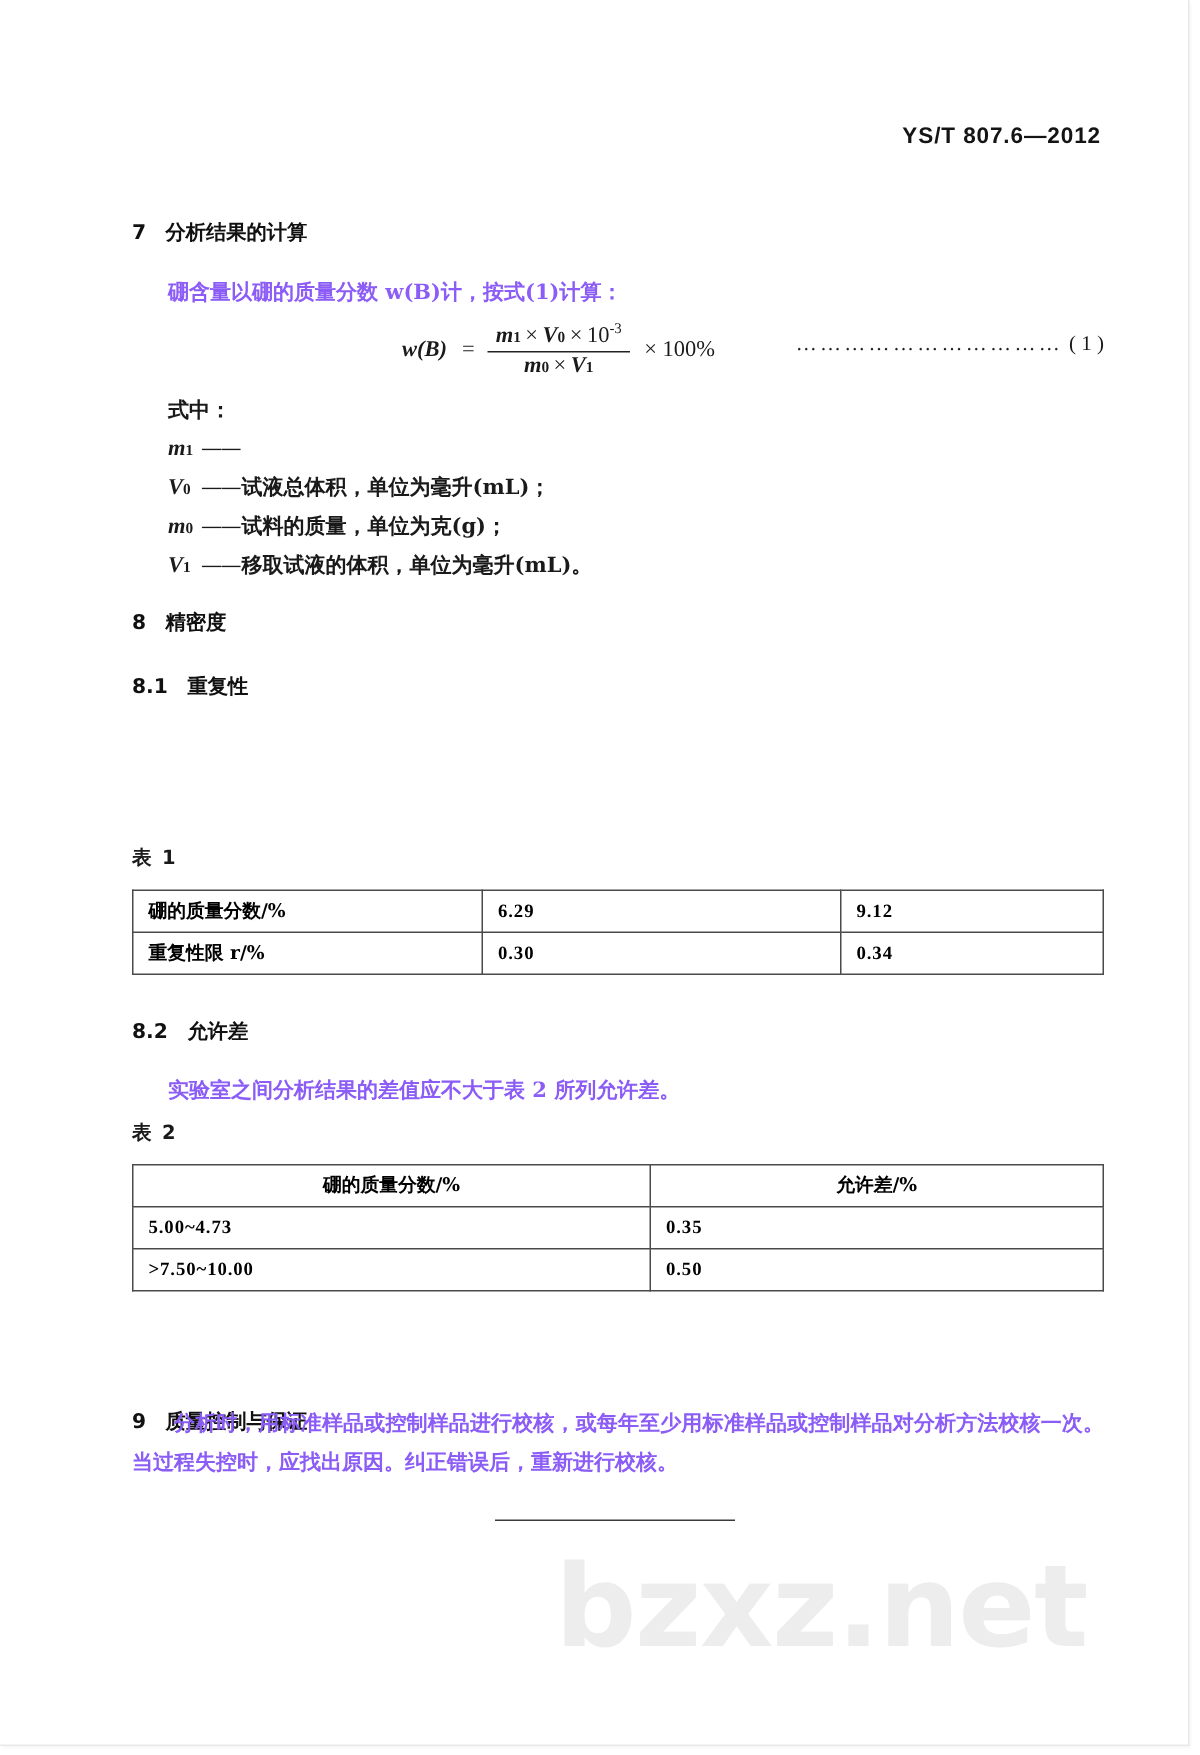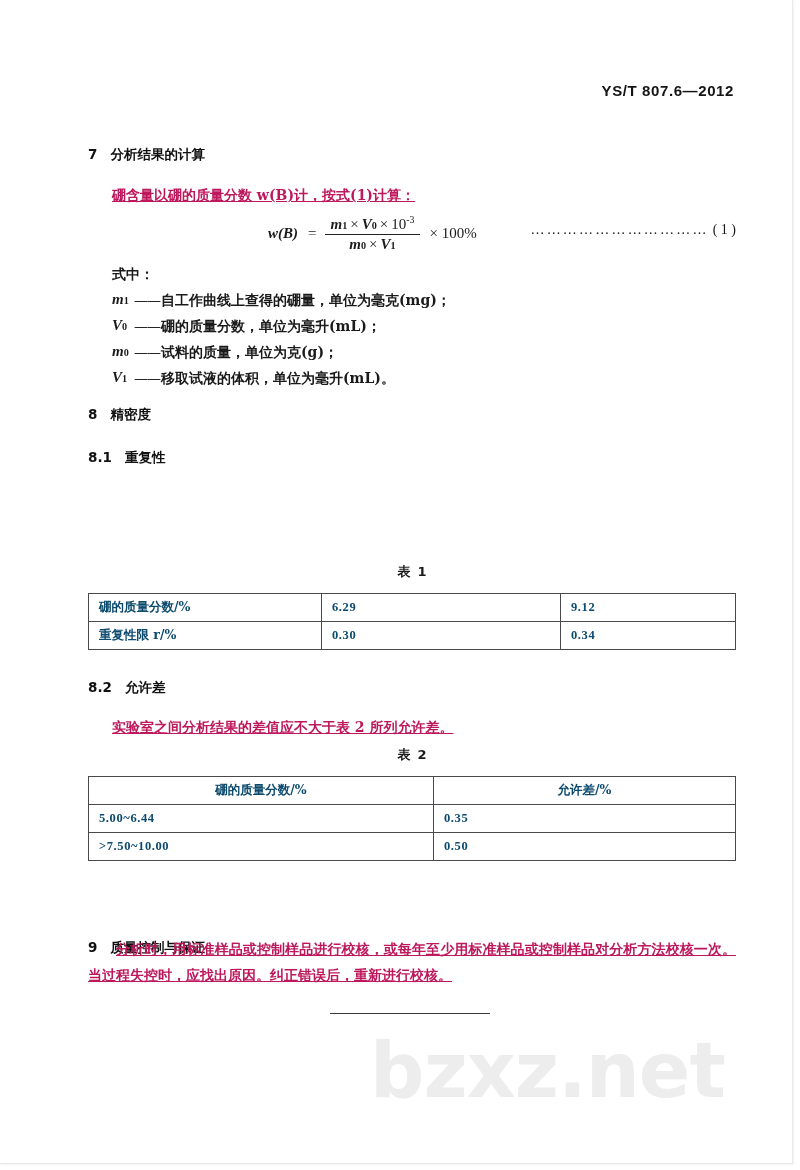--- a/index.html
+++ b/index.html
@@ -56,23 +56,22 @@
     color: #111;
     white-space: nowrap;
   }
   .clause-title .num { margin-right: 13px; }
 
   .para {
     position: absolute;
     font-family: "DejaVu Serif", serif;
     font-size: 14px;
     line-height: 26px;
-    color: #be185d;
+    color: #8b5cf6;
     text-align: justify;
-    text-decoration: underline;
   }
   .para.bold { font-weight: bold; }
 
   
   #formula-row {
     position: absolute;
     left: 88px;
     top: 212px;
     width: 648px;
     height: 46px;
@@ -136,55 +135,55 @@
     top: 262px;
     font-family: "DejaVu Serif", serif;
     font-size: 14px;
   }
   #where-label {
     font-weight: bold;
     line-height: 25px;
   }
   .where-item {
     display: flex;
-    align-items: center;
+    align-items: flex-start;
     line-height: 25px;
     white-space: nowrap;
   }
   .where-sym {
     font-family: "Liberation Serif", serif;
     font-style: italic;
     font-weight: bold;
     font-size: 15px;
     min-width: 22px;
   }
   .where-dash { letter-spacing: -1px; margin: 0 1px 0 0; }
   .where-def { font-weight: bold; }
 
   
   .table-caption {
     position: absolute;
     width: 648px;
     left: 88px;
-    text-align: center;
+    text-align: left;
     font-family: "DejaVu Sans", sans-serif;
     font-weight: bold;
     font-size: 13px;
   }
   .table-caption .cap-num { margin-left: 7px; }
 
   
   table.doc-table {
     position: absolute;
     left: 88px;
     width: 648px;
     border-collapse: collapse;
     font-family: "DejaVu Serif", serif;
     font-size: 12.5px;
-    color: #0c4a6e;
+    color: #000000;
   }
   table.doc-table td {
     border: 1px solid #4a4a4a;
     height: 27px;
     padding: 0 10px;
     font-weight: bold;
   }
   table.doc-table td.label {
     text-align: left;
   }
@@ -247,27 +246,26 @@
         <span class="leader">……………………………</span><span>( 1 )</span>
       </div>
     </div>
 
     <div id="where-block">
       <div id="where-label">式中：</div>
 
       <div class="where-item">
         <span class="where-sym">m<span class="sub">1</span></span>
         <span class="where-dash">——</span>
-        <span class="where-def">自工作曲线上查得的硼量，单位为毫克(mg)；</span>
       </div>
 
       <div class="where-item">
         <span class="where-sym">V<span class="sub">0</span></span>
         <span class="where-dash">——</span>
-        <span class="where-def">硼的质量分数，单位为毫升(mL)；</span>
+        <span class="where-def">试液总体积，单位为毫升(mL)；</span>
       </div>
 
       <div class="where-item">
         <span class="where-sym">m<span class="sub">0</span></span>
         <span class="where-dash">——</span>
         <span class="where-def">试料的质量，单位为克(g)；</span>
       </div>
 
       <div class="where-item">
         <span class="where-sym">V<span class="sub">1</span></span>
@@ -315,21 +313,21 @@
       <span>表</span><span class="cap-num">2</span>
     </div>
 
     <table class="doc-table" style="top:776px;">
       <tbody>
         <tr>
           <td class="head-center" style="width:324px;">硼的质量分数/%</td>
           <td class="head-center">允许差/%</td>
         </tr>
         <tr>
-          <td class="center">5.00~6.44</td>
+          <td class="center">5.00~4.73</td>
           <td class="center">0.35</td>
         </tr>
         <tr>
           <td class="center">&gt;7.50~10.00</td>
           <td class="center">0.50</td>
         </tr>
       </tbody>
     </table>
 
     <div class="clause-title" style="left:88px; top:939px;">

